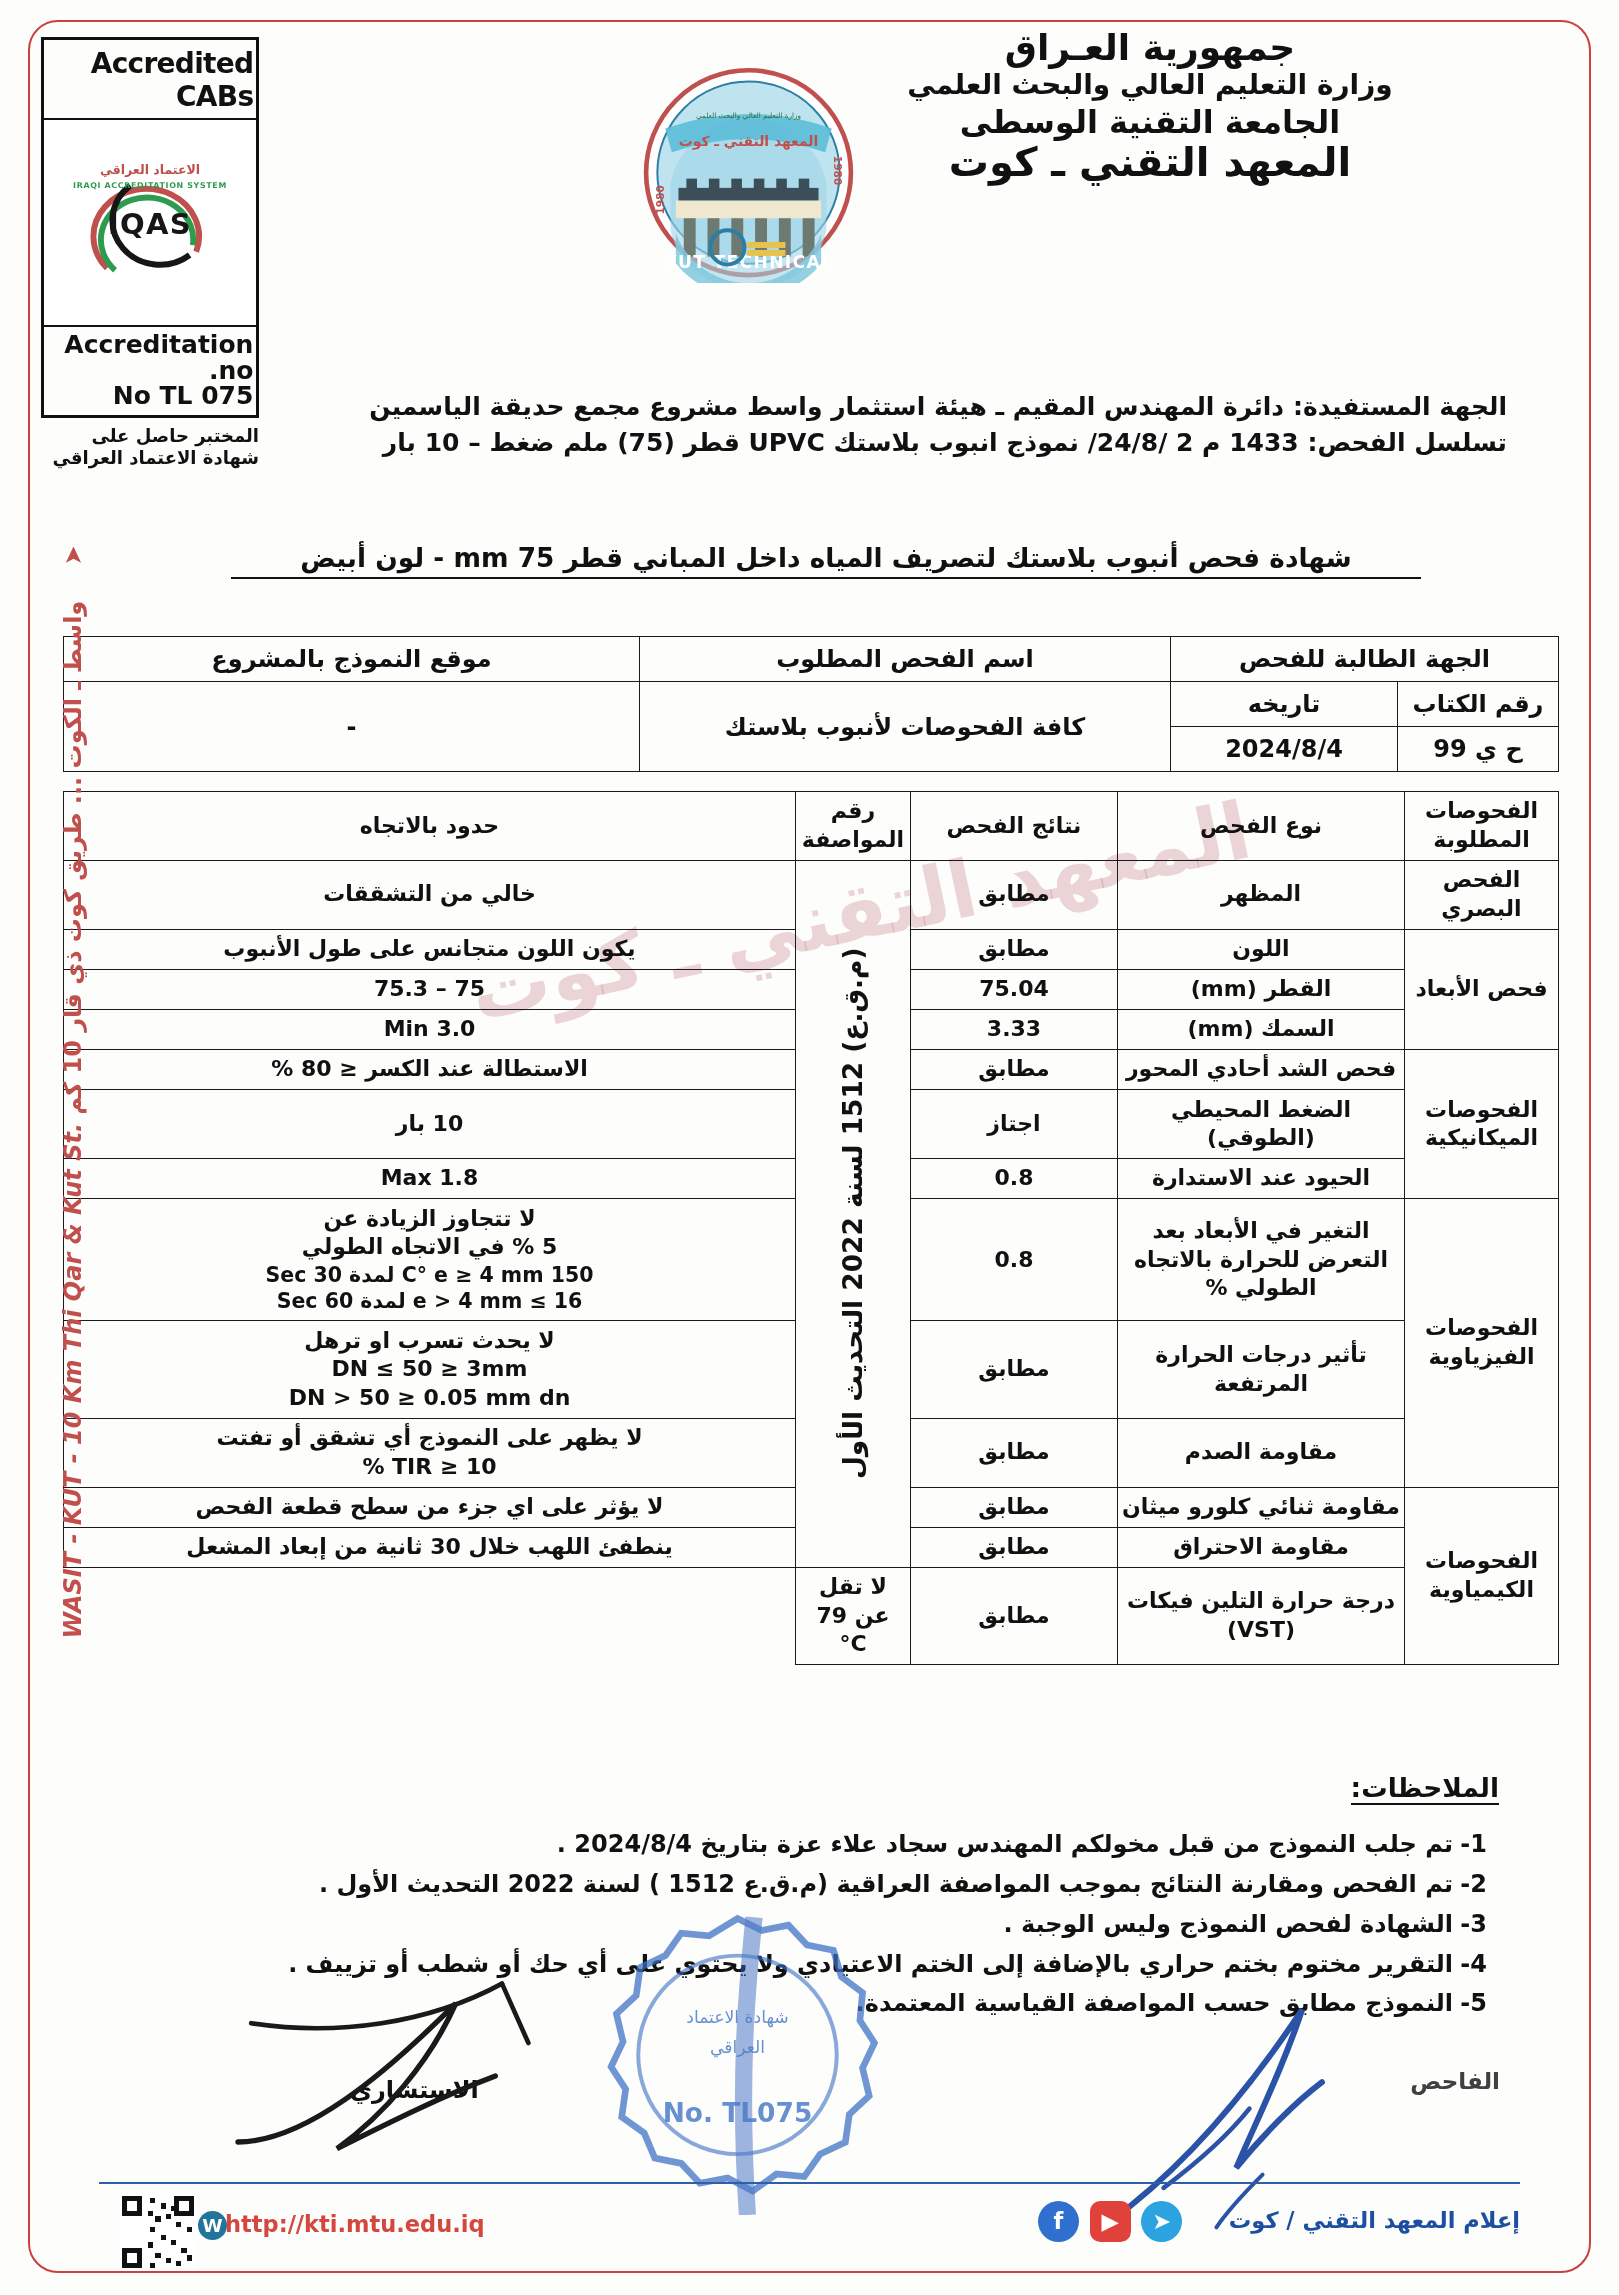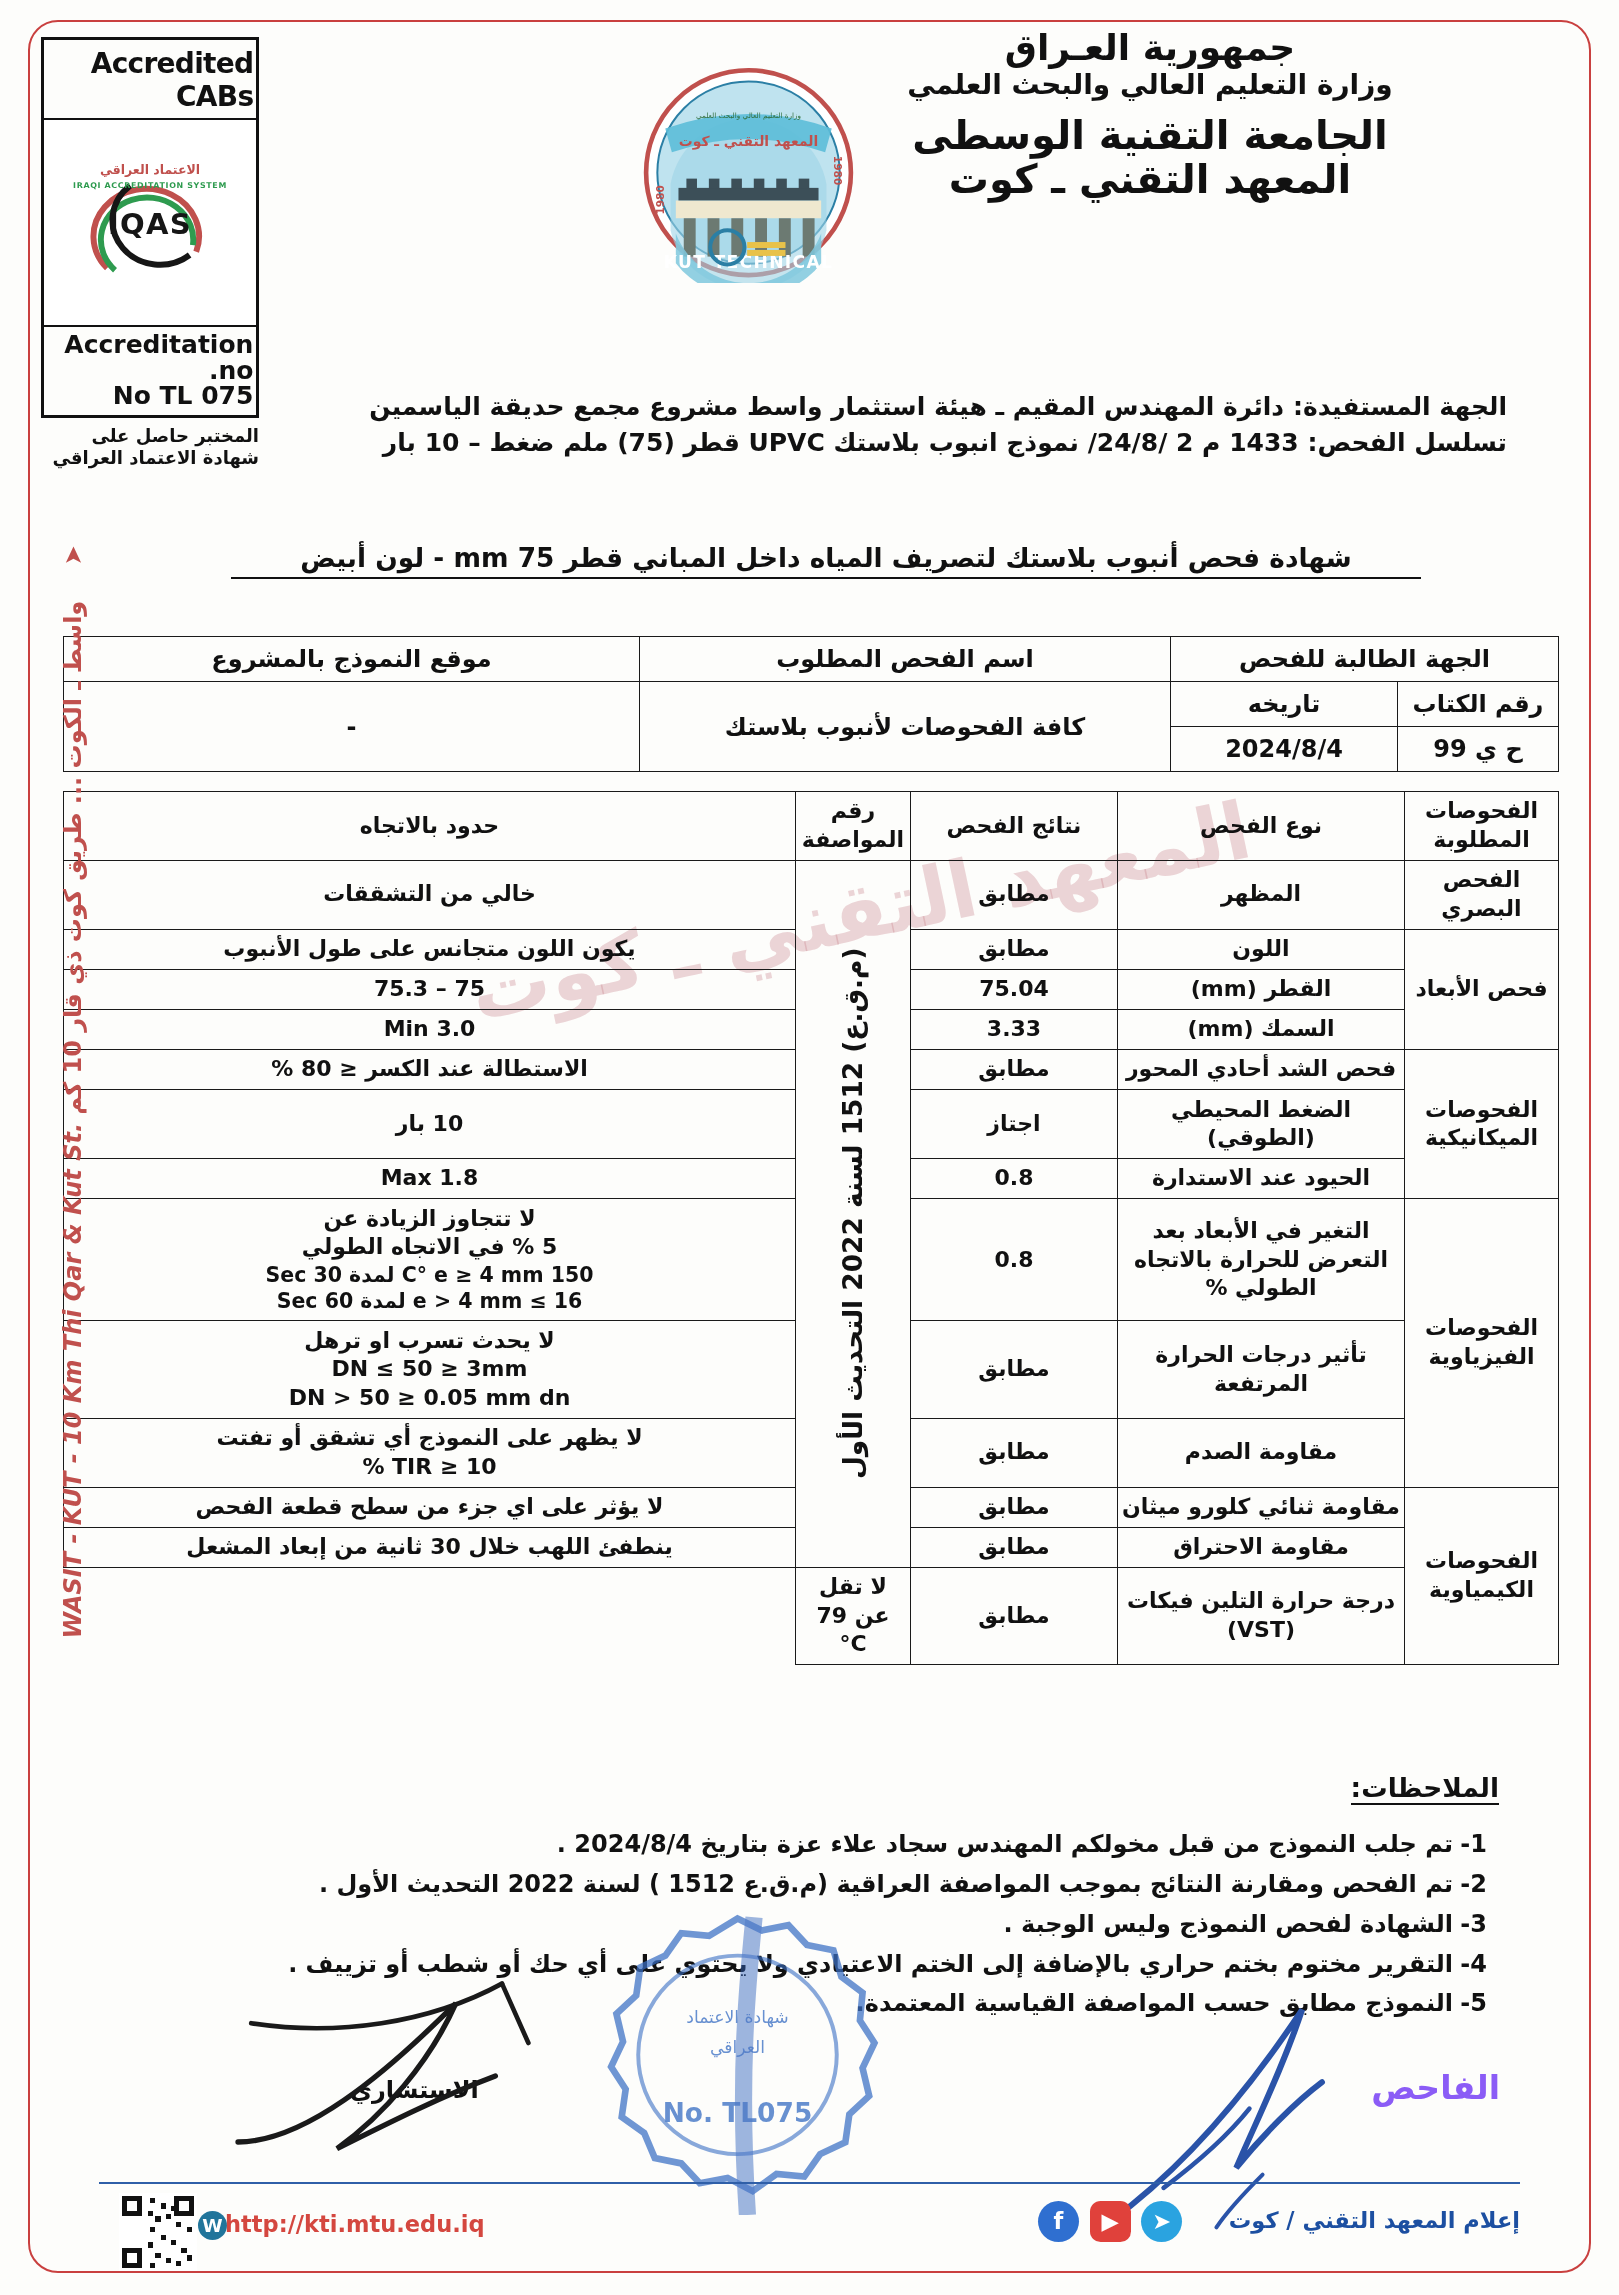--- a/index.html
+++ b/index.html
@@ -44,21 +44,21 @@
   }
   
   .iqas{position:absolute;left:50%;top:50%;transform:translate(-50%,-50%);width:165px;height:152px;}
   
   #hdr{
     position:absolute;right:79px;top:29px;width:780px;
     text-align:center;direction:rtl;color:#111;
   }
   #hdr .l1{font-size:36px;font-weight:bold;letter-spacing:1.3px;line-height:1.08;}
   #hdr .l2{font-size:28px;font-weight:bold;line-height:1.12;margin-top:1.3px;}
-  #hdr .l3{font-size:40px;font-weight:bold;line-height:1.1;margin-top:12px;}
+  #hdr .l3{font-size:32px;font-weight:bold;line-height:1.1;margin-top:4px;}
   #hdr .l4{font-size:40px;font-weight:bold;line-height:1.1;}
   #hdr .l5{font-size:26.4px;font-weight:bold;line-height:1.12;margin-top:5.3px;}
   
   #seal{
     position:absolute;left:636px;top:65px;width:225px;height:218px;
   }
   
   #benef{
     position:absolute;right:112px;top:389px;width:1362px;
     direction:rtl;text-align:right;color:#111;
@@ -110,21 +110,21 @@
   }
   #notes ol{margin:12px;padding:0;list-style:none;}
   #notes li{
     font-size:24px;font-weight:bold;line-height:1.55;
     margin-bottom:2.6px;
   }
   #notes li .num{display:inline-block;min-width:34px;}
   
   #sig-fahs{
     position:absolute;right:119px;top:2068px;
-    font-size:33px;font-weight:bold;color:#8b5cf6;direction:rtl;
+    font-size:23px;font-weight:bold;color:#404040;direction:rtl;
   }
   #sig-cons{
     position:absolute;left:350px;top:2076px;
     font-size:24px;font-weight:bold;color:#111;direction:rtl;
   }
   
   .ink{position:absolute;pointer-events:none;}
   
   #stamp{
     position:absolute;left:582px;top:1904px;width:311px;height:311px;

